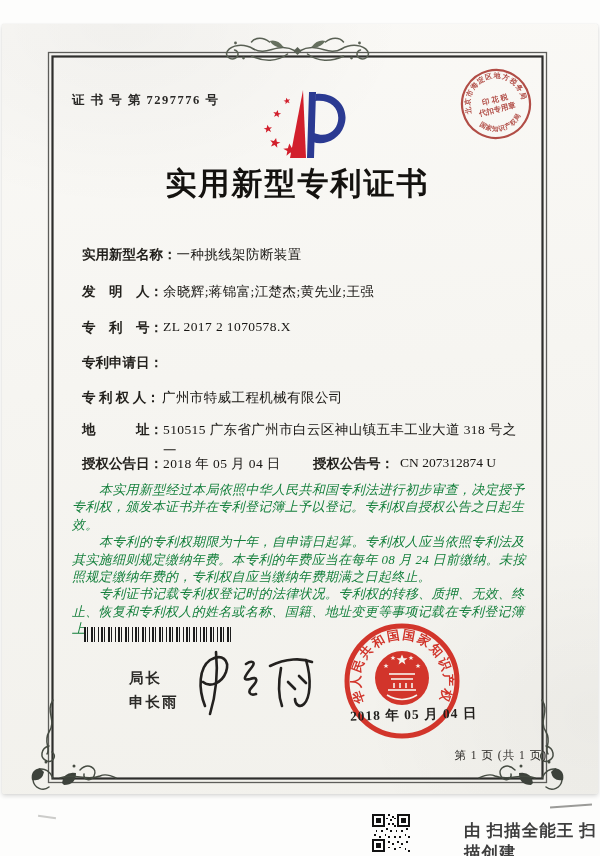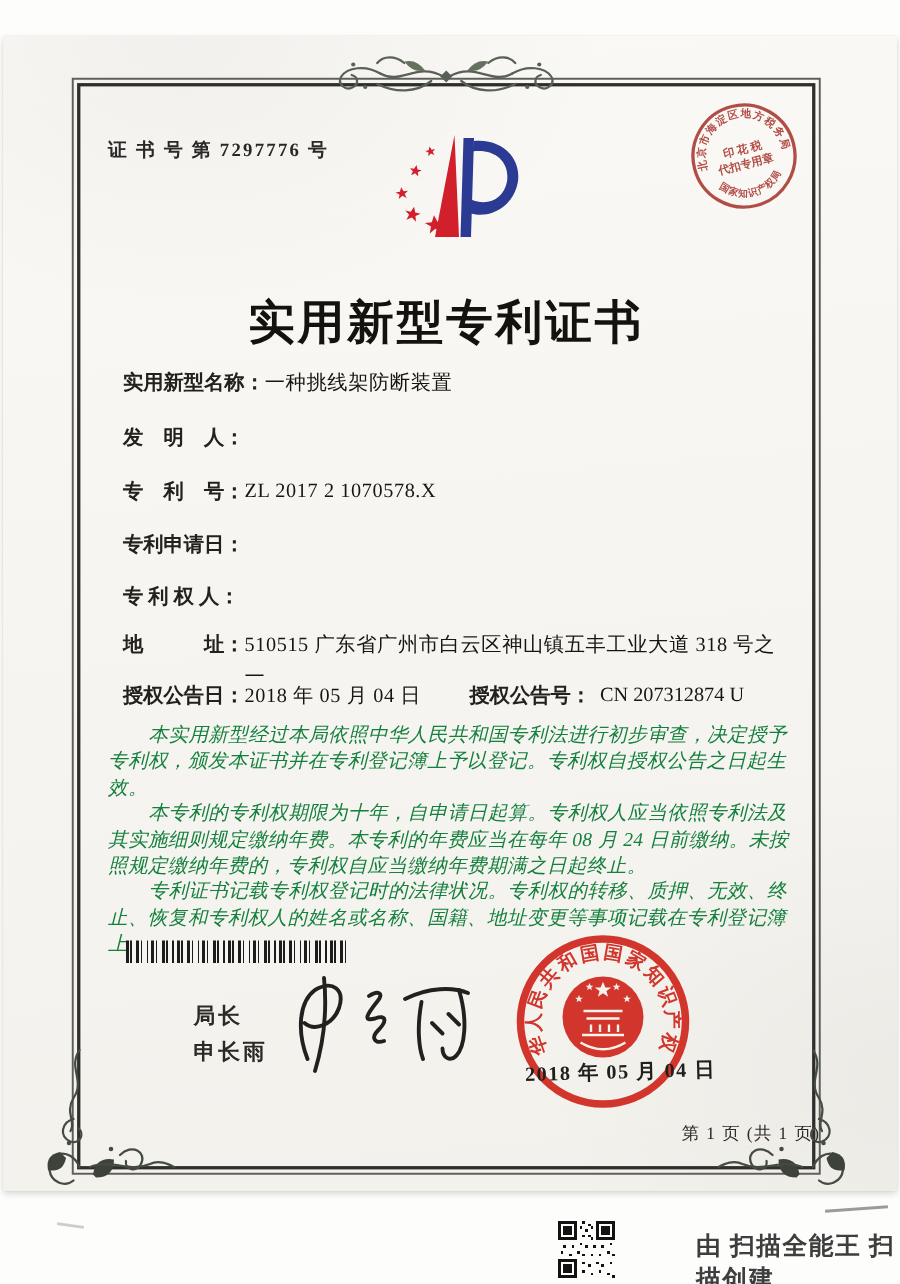--- a/index.html
+++ b/index.html
@@ -11,21 +11,21 @@
            radial-gradient(120% 60% at 20% 0%, rgba(0,0,0,0.035), rgba(0,0,0,0) 40%),
            radial-gradient(80% 50% at 100% 90%, rgba(0,0,0,0.03), rgba(0,0,0,0) 50%),
            linear-gradient(175deg,#faf9f6 0%,#f6f5f1 45%,#f2f1ec 100%);
          box-shadow:0 2px 4px rgba(0,0,0,.14), 0 0 1px rgba(0,0,0,.15);
          border-radius:2px;}
   .cjk-sans{font-family:Liberation Serif, serif;margin-left:44px;}
 
   .cert-no{position:absolute;left:72px;top:92px;font-size:12.5px;letter-spacing:1.5px;
            color:#2a2927;font-weight:bold;}
   .title{position:absolute;left:48px;top:163px;width:499px;text-align:center;
-         font-size:31px;font-weight:bold;color:#14120f;letter-spacing:2px;margin-top:31px;}
+         font-size:31px;font-weight:bold;color:#14120f;letter-spacing:2px;}
   .row{position:absolute;left:82px;display:flex;font-size:13.5px;color:#181613;}
   .row .lbl{flex:0 0 80px;font-weight:bold;white-space:pre;color:#23211d;}
   .row .val{letter-spacing:.4px;}
   .val2{margin-top:3px;}
   .row-b{position:absolute;left:313px;display:flex;font-size:13.5px;color:#181613;}
   .row-b .lbl{font-weight:bold;margin-right:6px;color:#23211d;}
 
   .paras{position:absolute;left:72px;top:481px;width:458px;font-size:13px;
          line-height:17.4px;color:#15803d;font-style:italic;letter-spacing:.3px;}
   .paras p{margin:0;text-indent:27px;}
@@ -122,30 +122,32 @@
   </svg>
 
   <div class="title">实用新型专利证书</div>
 
   <div class="row" style="top:246px">
     <span class="lbl">实用新型名称：</span>
     <span class="val">一种挑线架防断装置</span>
   </div>
   <div class="row" style="top:283px">
     <span class="lbl">发　明　人：</span>
+    <span class="val">余晓辉;蒋锦富;江楚杰;黄先业;王强</span>
   </div>
   <div class="row" style="top:319px">
     <span class="lbl">专　利　号：</span>
     <span class="val">ZL 2017 2 1070578.X</span>
   </div>
   <div class="row" style="top:354px">
     <span class="lbl">专利申请日：</span>
   </div>
   <div class="row" style="top:389px">
     <span class="lbl">专 利 权 人：</span>
+    <span class="val">广州市特威工程机械有限公司</span>
   </div>
   <div class="row" style="top:421px">
     <span class="lbl">地　　　址：</span>
     <span class="val">
       <span>510515 广东省广州市白云区神山镇五丰工业大道 318 号之</span>
       <div class="val2">一</div>
     </span>
   </div>
   <div class="row" style="top:455px">
     <span class="lbl">授权公告日：</span>

